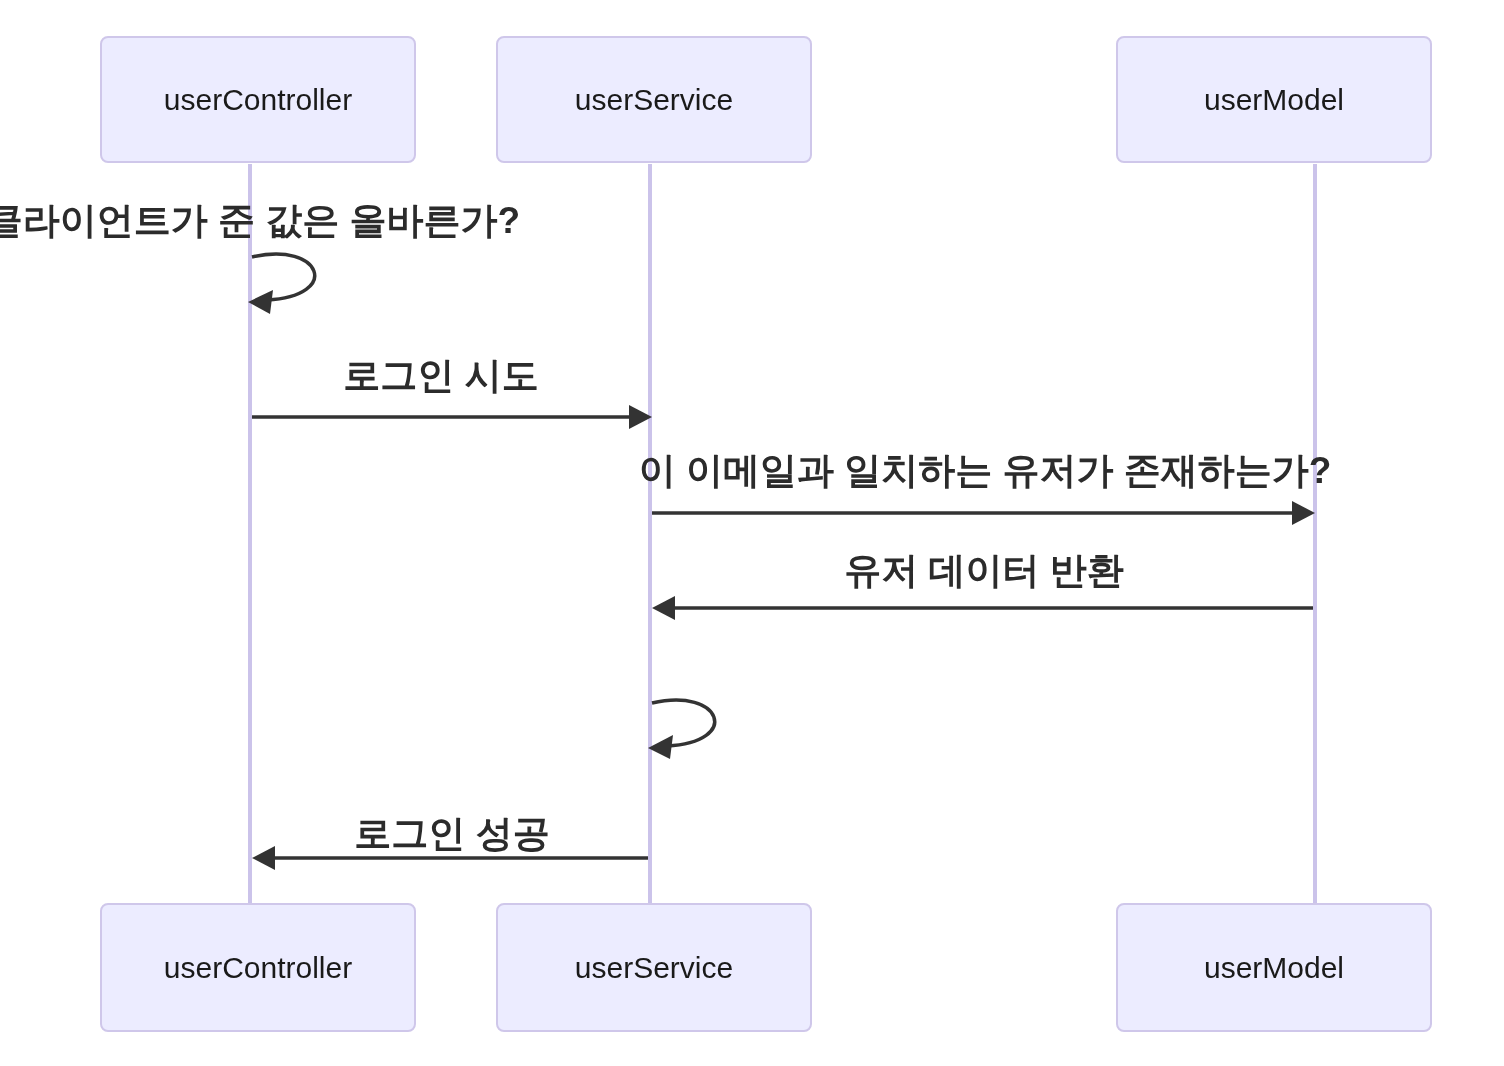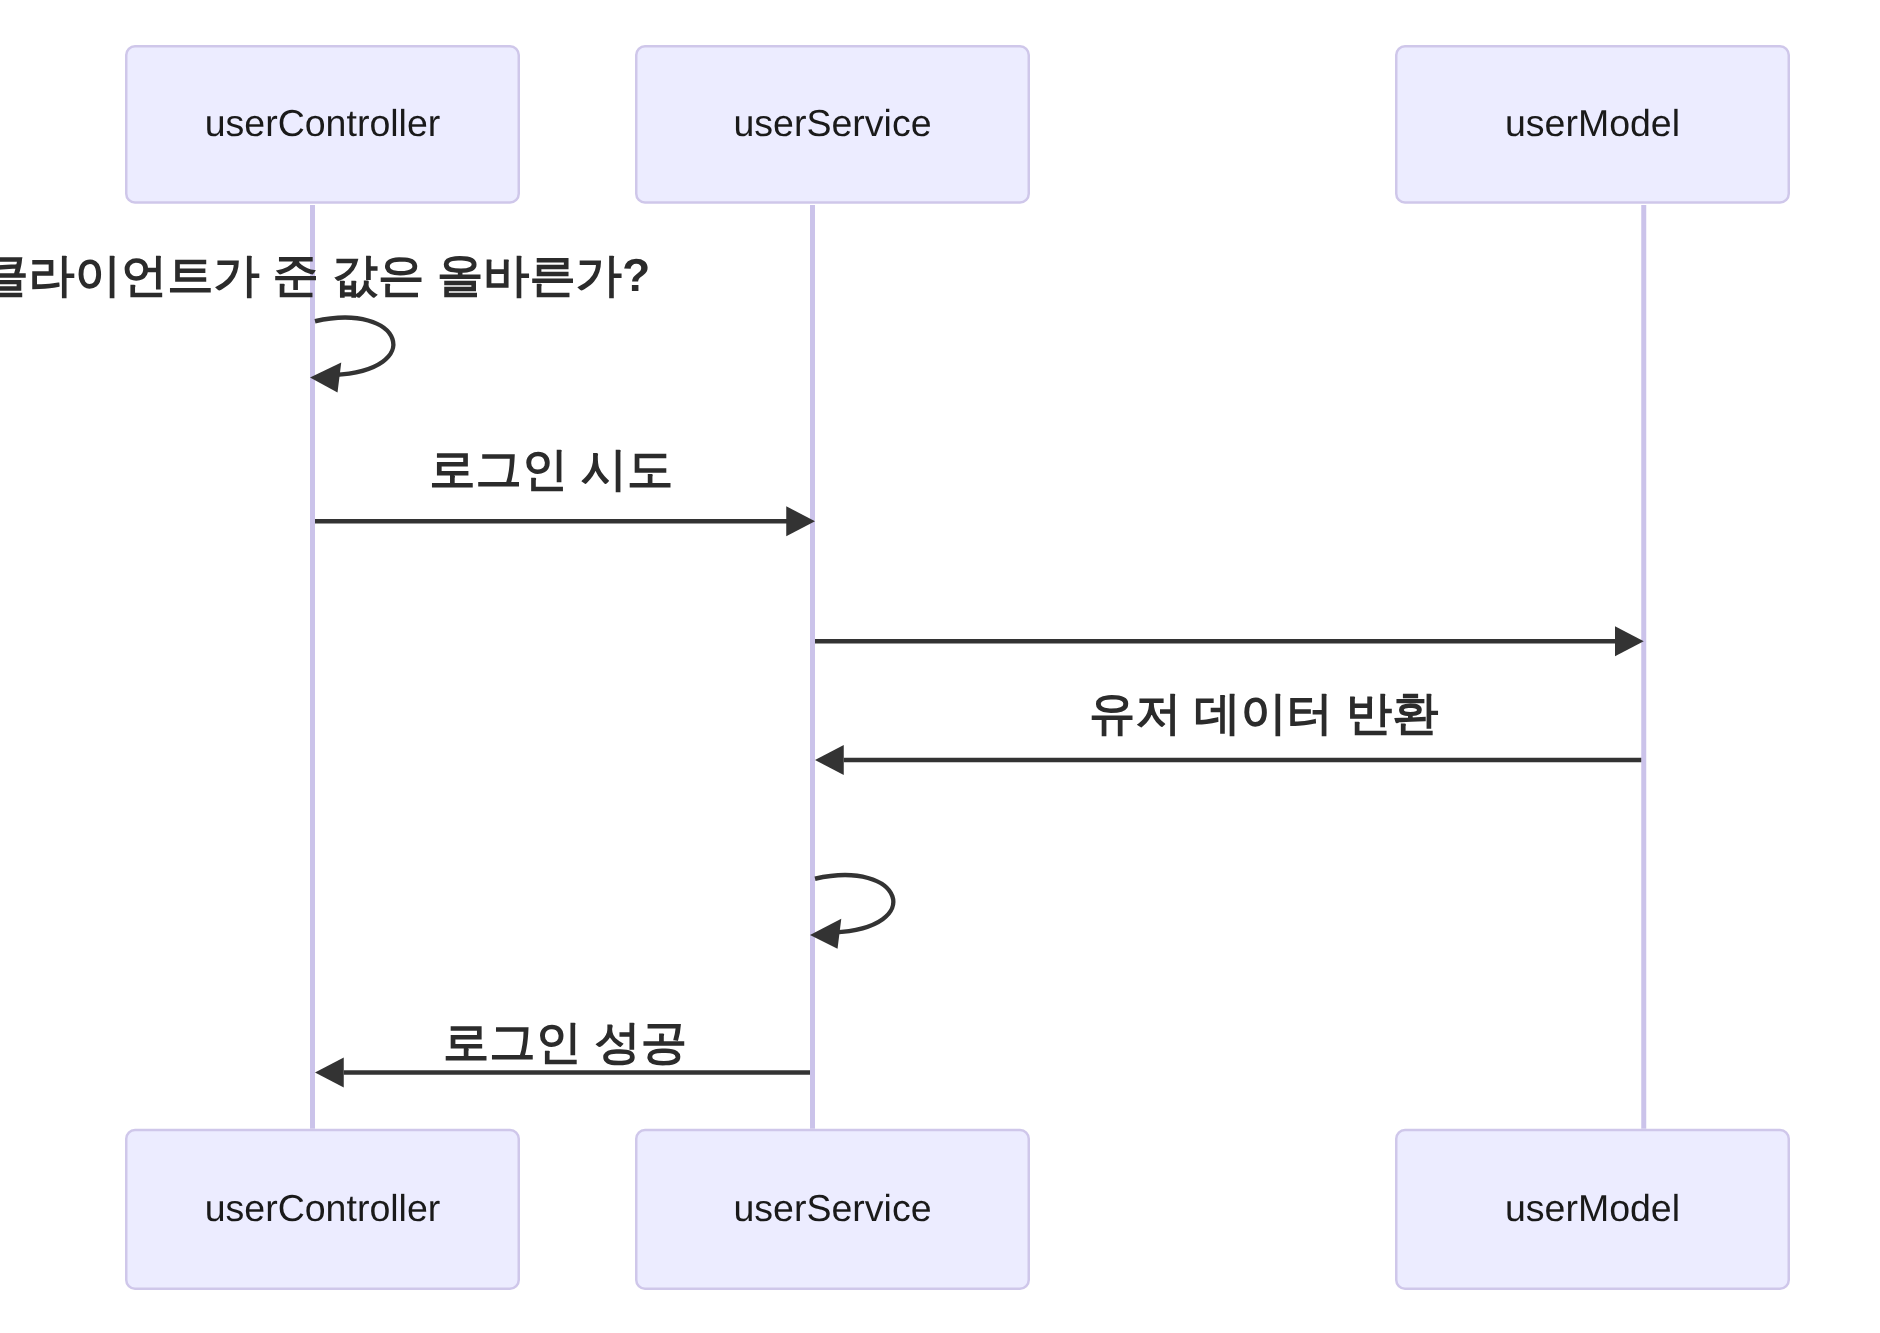--- a/index.html
+++ b/index.html
@@ -17,30 +17,30 @@
   .actor{
     position:absolute;width:316px;box-sizing:border-box;
     background:var(--actor-fill,#ECECFF);
     border:2px solid var(--actor-border,#CFC7EA);
     border-radius:8px;
     display:flex;align-items:center;justify-content:center;
     font-size:30px;color:var(--actor-text,#1a1a1a);
   }
   .row-top{top:36px;height:127px}
   .row-bottom{top:903px;height:129px}
-  .col-a{left:100px}.col-b{left:508px}.col-c{left:1116px}
+  .col-a{left:100px}.col-b{left:496px}.col-c{left:1116px}
   .msg{
     position:absolute;transform:translateX(-50%);white-space:nowrap;
     font-size:37px;font-weight:700;line-height:36px;
     color:var(--message-text,#2b2b2b);
   }
   .m0{left:253px;top:203px}
   .m1{left:441px;top:358px}
   .m2{left:985px;top:453px}
-  .m3{left:1011px;top:553px}
+  .m3{left:984px;top:553px}
   .m4{left:649px;top:642px}
   .m5{left:452px;top:816px}
 </style>
 </head>
 <body>
 
 <div class="stage">
 
   <div class="lifeline ll-a"></div>
   <div class="lifeline ll-b"></div>
@@ -80,16 +80,17 @@
   </div>
   <div class="actor row-bottom col-b">
     <span>userService</span>
   </div>
   <div class="actor row-bottom col-c">
     <span>userModel</span>
   </div>
 
   <div class="msg m0">클라이언트가 준 값은 올바른가?</div>
   <div class="msg m1">로그인 시도</div>
+  <div class="msg m2">이 이메일과 일치하는 유저가 존재하는가?</div>
   <div class="msg m3">유저 데이터 반환</div>
   <div class="msg m5">로그인 성공</div>
 
 </div>
 
 </body></html>

